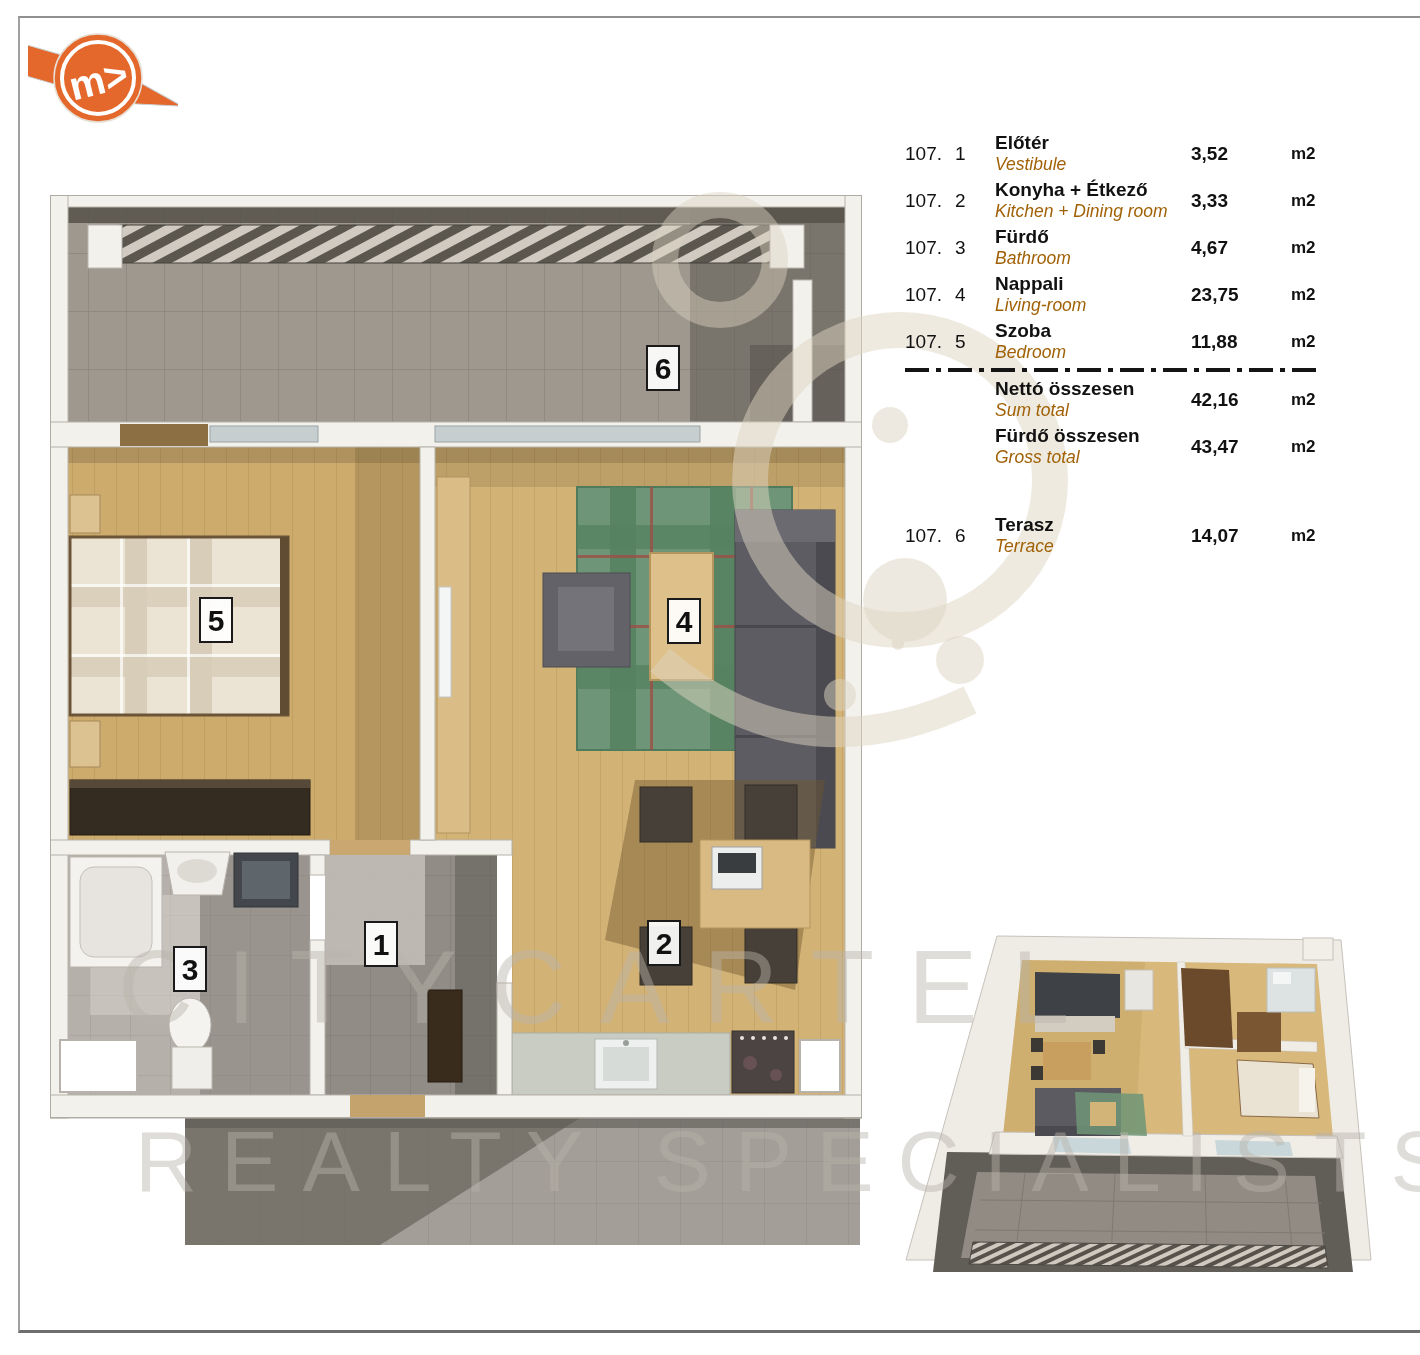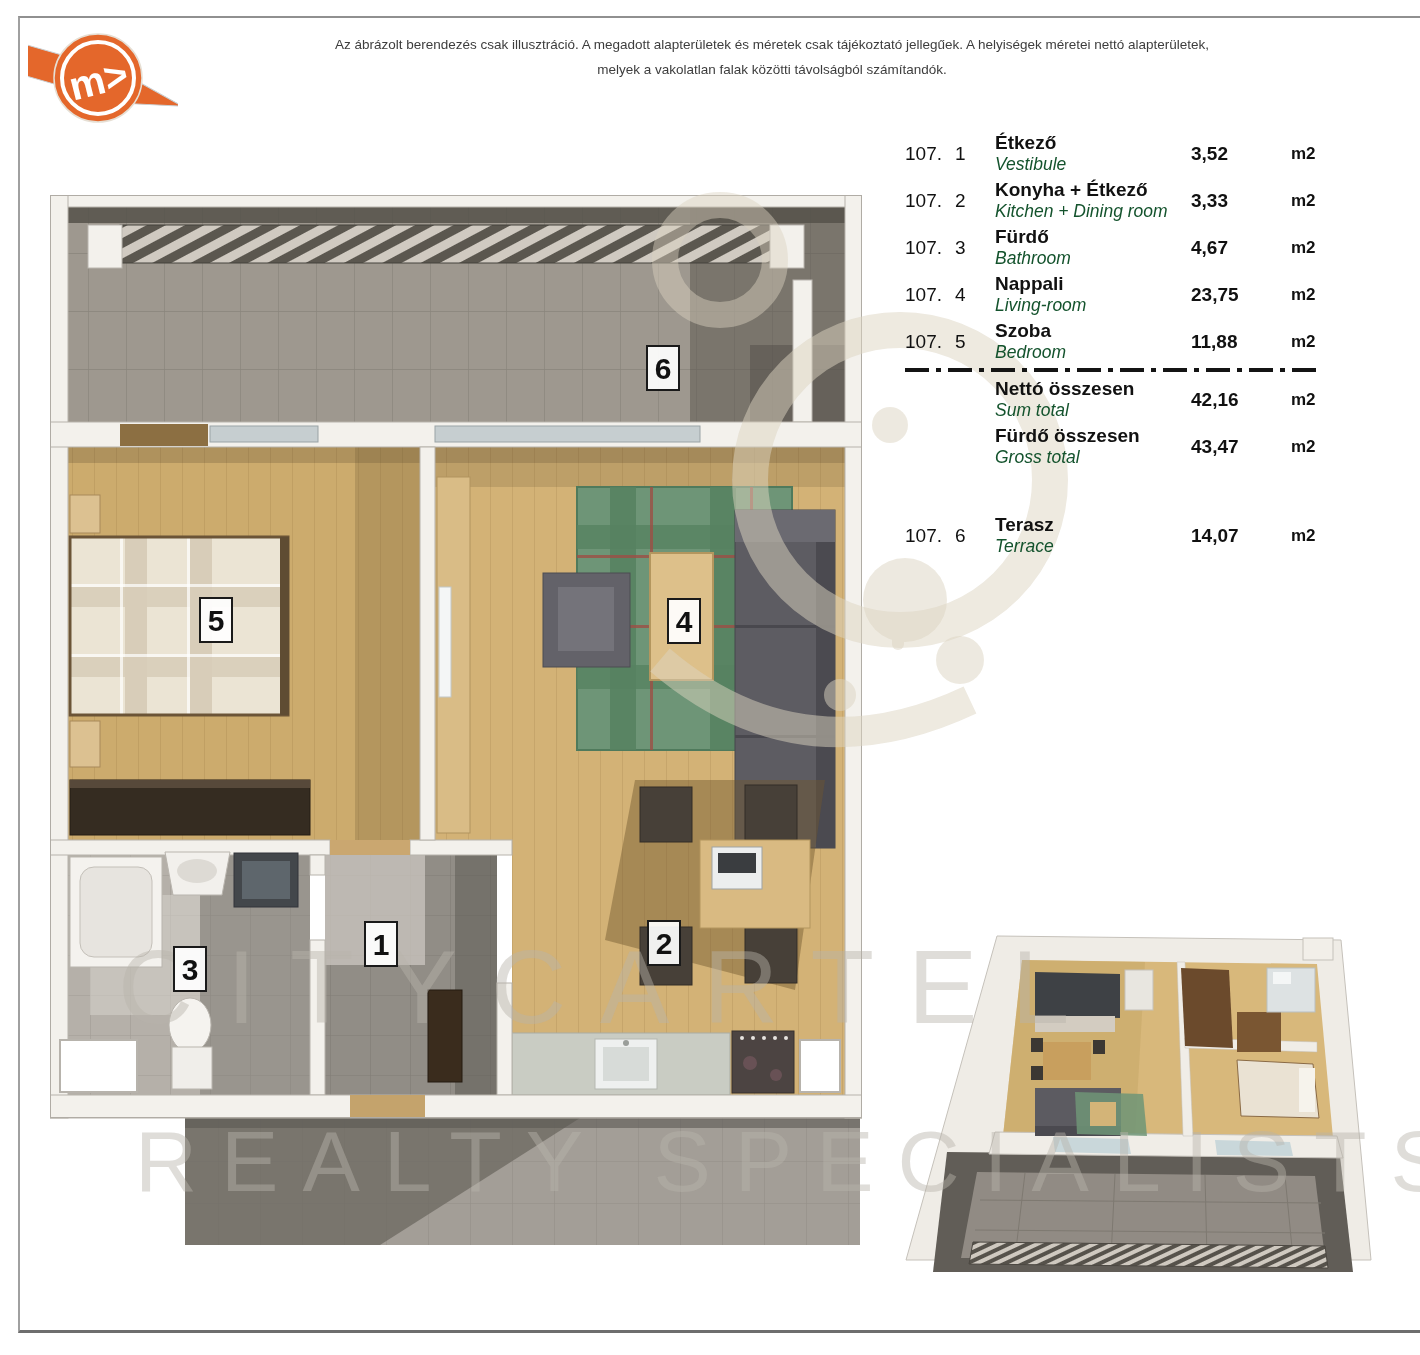--- a/index.html
+++ b/index.html
@@ -10,21 +10,21 @@
          pointer-events:none;z-index:7;}
   
   .logo-svg{position:absolute;left:28px;top:26px;z-index:6;}
   .disclaimer{position:absolute;left:172px;top:32px;width:1200px;text-align:center;
               font-size:13.5px;line-height:25px;color:#3d3d3d;z-index:6;}
   
   .legend{position:absolute;left:905px;top:130px;width:418px;z-index:6;}
   .legend-row{display:grid;grid-template-columns:50px 40px 1fr 86px 46px;align-items:center;min-height:47px;}
   .cell-code,.cell-unit{font-weight:400;font-size:19px;}
   .cell-name .hu{display:block;font-weight:700;font-size:19px;line-height:22px;}
-  .cell-name .en{display:block;font-style:italic;font-size:17.5px;line-height:21px;color:#14532d;}
+  .cell-name .en{display:block;font-style:italic;font-size:17.5px;line-height:21px;color:#a16207;}
   .cell-area{font-weight:700;font-size:19px;}
   .cell-m2{font-weight:700;font-size:17px;padding-left:14px;}
   .legend-divider{height:4px;margin:3px 0 4px 0;
      background:repeating-linear-gradient(90deg,#141414 0 24px,transparent 24px 31px,#141414 31px 36px,transparent 36px 43px);}
   .terrace-row{margin-top:42px;}
   
   .plan-svg{position:absolute;left:50px;top:195px;z-index:1;}
   .blob-svg{position:absolute;left:540px;top:140px;z-index:2;}
   .iso-svg{position:absolute;left:885px;top:920px;z-index:3;}
   .wm{position:absolute;white-space:nowrap;color:rgba(183,179,171,0.45);z-index:4;
@@ -51,24 +51,20 @@
   <svg class="logo-svg" width="150" height="100" viewBox="0 0 150 100">
     <g transform="rotate(16 70 55)">
       <rect x="-16" y="40" width="60" height="30" fill="#e4672b" stroke="#c8d0d4" stroke-width="1"></rect>
       <polygon points="98,42 158,56 98,70" fill="#e4672b" stroke="#c8d0d4" stroke-width="1"></polygon>
     </g>
     <circle cx="70" cy="52" r="44" fill="#e4672b" stroke="#e6dfd4" stroke-width="1.5"></circle>
     <circle cx="70" cy="52" r="36" fill="none" stroke="#ffffff" stroke-width="4"></circle>
     <text x="70" y="54" transform="rotate(-14 70 52)" text-anchor="middle" dominant-baseline="central" font-family="Liberation Sans, sans-serif" font-size="40" font-weight="700" fill="#ffffff">m&gt;</text>
   </svg>
 
-  <div class="disclaimer">
-    <span>Az ábrázolt berendezés csak illusztráció. A megadott alapterületek és méretek csak tájékoztató jellegűek. A helyiségek méretei nettó alapterületek,</span><br>
-    <span>melyek a vakolatlan falak közötti távolságból számítandók.</span>
-  </div>
 
   <svg class="plan-svg" width="812" height="1050" viewBox="0 0 812 1050">
     <defs>
       <pattern id="patTerrace" width="38" height="58" patternUnits="userSpaceOnUse">
         <rect width="38" height="58" fill="#9e988f"></rect>
         <path d="M0 0H38 M0 0V58" stroke="#89847b" stroke-width="1.3" fill="none"></path>
       </pattern>
       <pattern id="patWood" width="22" height="200" patternUnits="userSpaceOnUse">
         <rect width="22" height="200" fill="#d3b276"></rect>
         <path d="M0 0V200" stroke="rgba(90,60,20,0.22)" stroke-width="1"></path>
@@ -300,21 +296,21 @@
   <div class="plan-label lbl-3">3</div>
   <div class="plan-label lbl-1">1</div>
   <div class="plan-label lbl-2">2</div>
 
   <div class="legend">
 
     <div class="legend-row">
       <span class="cell-code">107.</span>
       <span class="cell-unit">1</span>
       <span class="cell-name">
-        <span class="hu">Étkező</span>
+        <span class="hu">Előtér</span>
         <span class="en">Vestibule</span>
       </span>
       <span class="cell-area">3,52</span>
       <span class="cell-m2">m2</span>
     </div>
 
     <div class="legend-row">
       <span class="cell-code">107.</span>
       <span class="cell-unit">2</span>
       <span class="cell-name">

